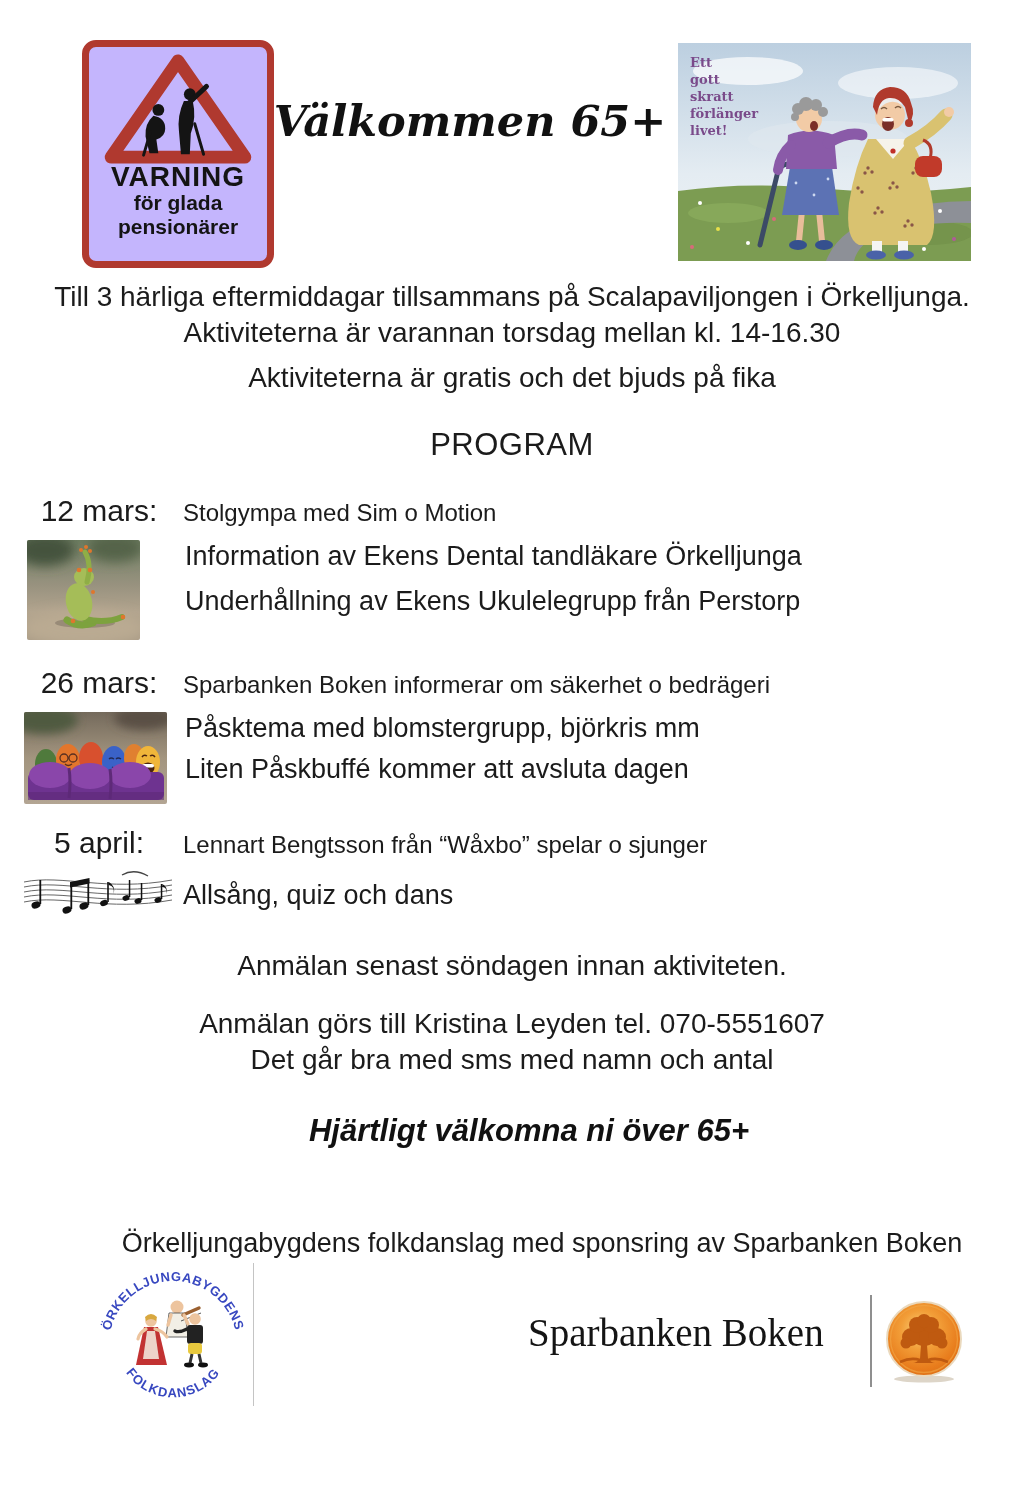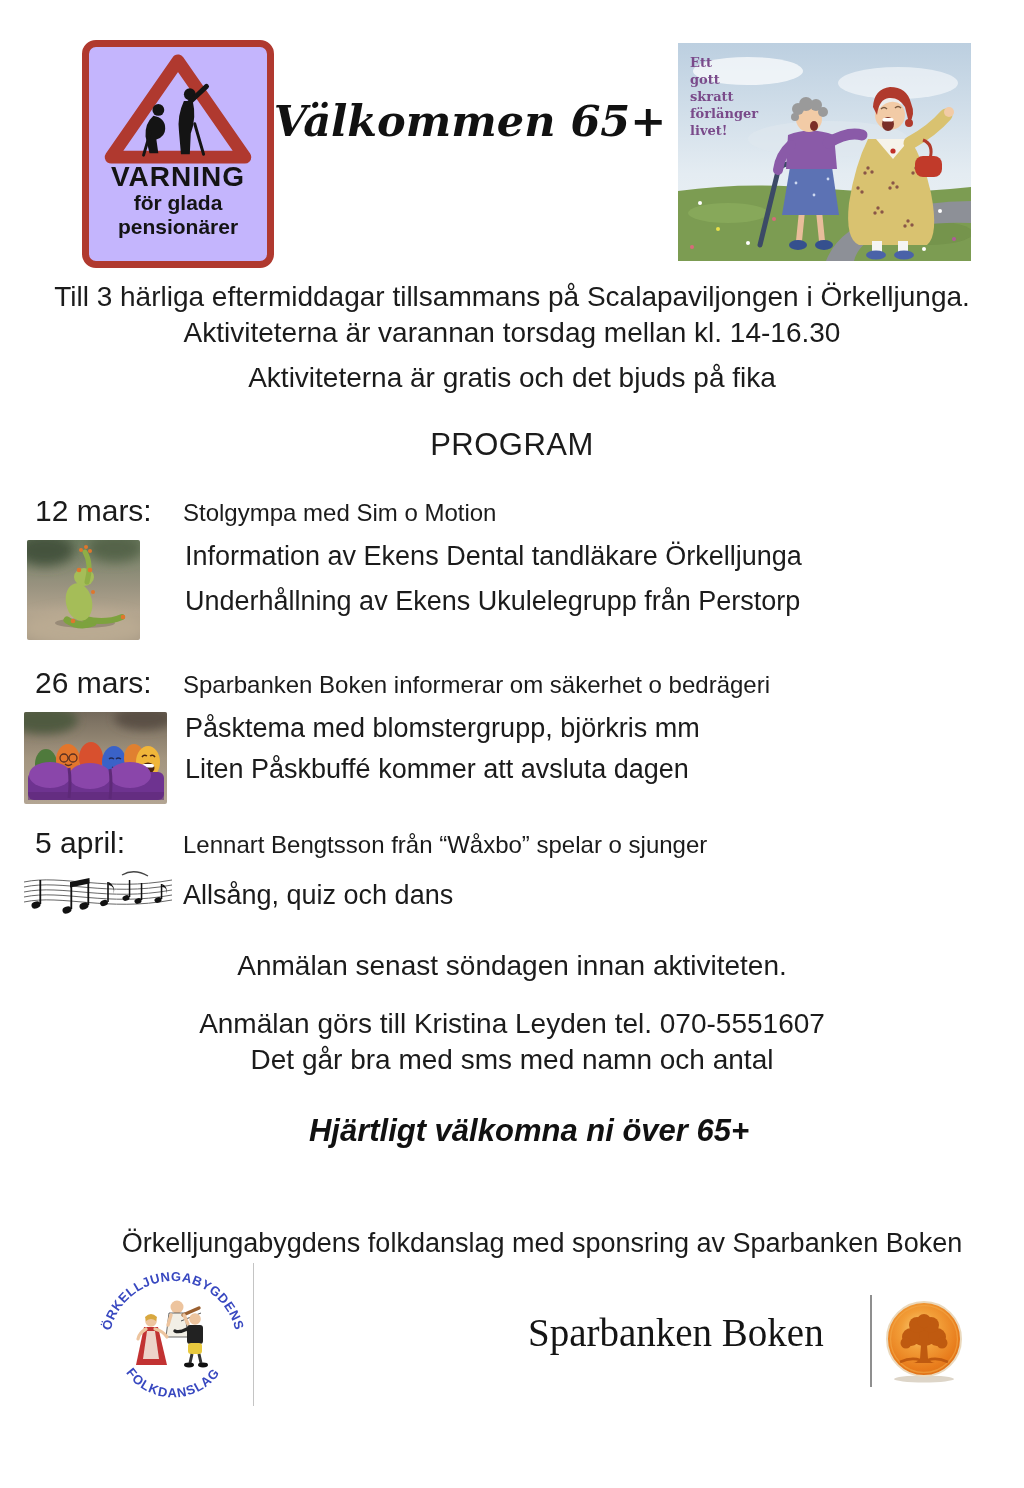--- a/index.html
+++ b/index.html
@@ -29,21 +29,21 @@
   .illu { left:678px; top:43px; width:293px; height:218px; }
 
   .body-line { font-size:28px; white-space:nowrap; }
   .intro1 { top:281px; }
   .intro2 { top:317px; }
   .intro3 { top:362px; }
 
   .program-heading { top:427px; font-size:31px; letter-spacing:0.5px; }
 
   .evrow { left:35px; display:flex; align-items:baseline; white-space:nowrap; }
-  .evdate { width:128px; text-align:left; font-size:30px; }
+  .evdate { width:128px; text-align:center; font-size:30px; }
   .evtitle { margin-left:20px; font-size:24px; }
   .evcont { left:185px; font-size:27px; white-space:nowrap; }
   .ev1 { top:494px; } .ev1a { top:541px; } .ev1b { top:586px; }
   .ev2 { top:666px; } .ev2a { top:713px; } .ev2b { top:754px; }
   .ev3 { top:826px; } .ev3a { top:880px; left:183px; }
 
   .photo { border-radius:2px; overflow:hidden; }
   .frog { left:27px; top:540px; width:113px; height:100px; }
   .eggs { left:24px; top:712px; width:143px; height:92px; }
   .notes { left:22px; top:866px; width:152px; height:56px; }

